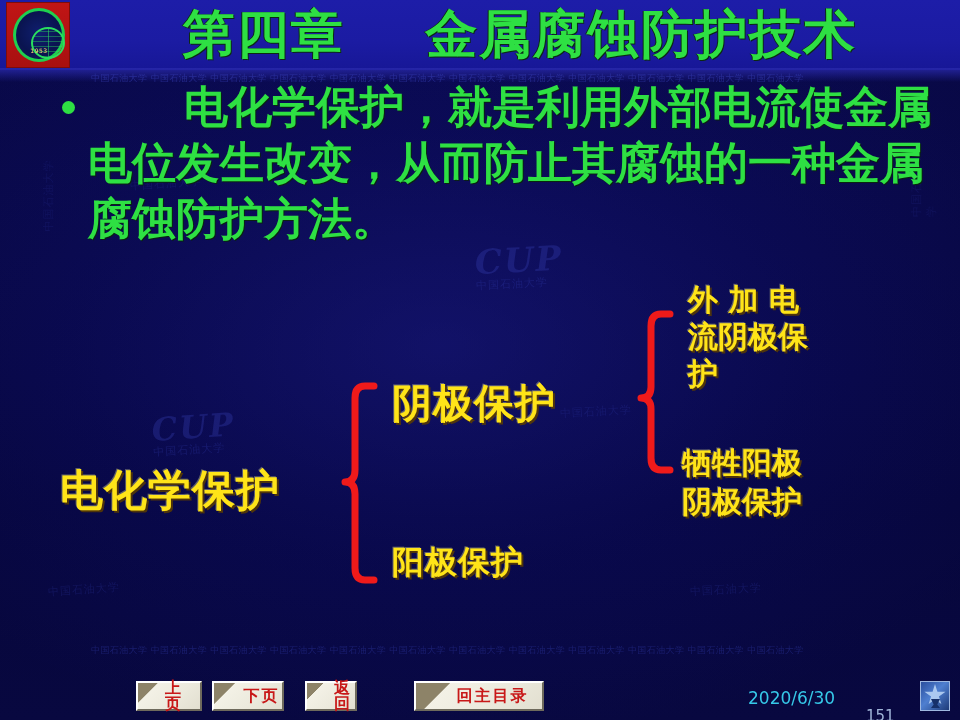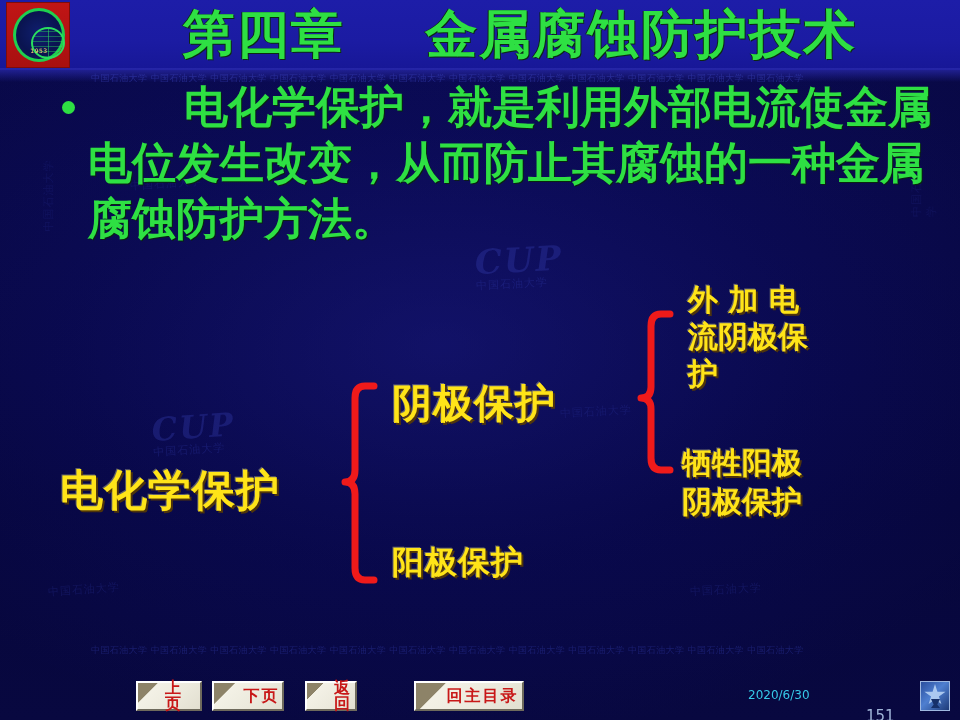--- a/index.html
+++ b/index.html
@@ -209,27 +209,27 @@
     font-family: "DejaVu Serif", "Liberation Serif", serif;
     font-size: 16px;
     font-weight: bold;
     color: #c81818;
     letter-spacing: 2px;
     line-height: 1;
   }
   .nav-prev { left: 136px; top: 681px; width: 66px; }
   .nav-next { left: 212px; top: 681px; width: 72px; }
   .nav-back { left: 305px; top: 681px; width: 52px; }
-  .nav-home { left: 414px; top: 681px; width: 110px; }
+  .nav-home { left: 414px; top: 681px; width: 130px; }
 
   .date-text {
     position: absolute;
     left: 748px; top: 688px;
     font-family: "DejaVu Sans", "Liberation Sans", sans-serif;
-    font-size: 12px;
+    font-size: 17px;
     color: #36c8e8;
     letter-spacing: 0px;
     text-align: center;
   }
   .page-num {
     position: absolute;
     left: 866px; top: 691px;
     font-family: "DejaVu Sans", "Liberation Sans", sans-serif;
     font-size: 15px;
     color: #9fb4d8;

